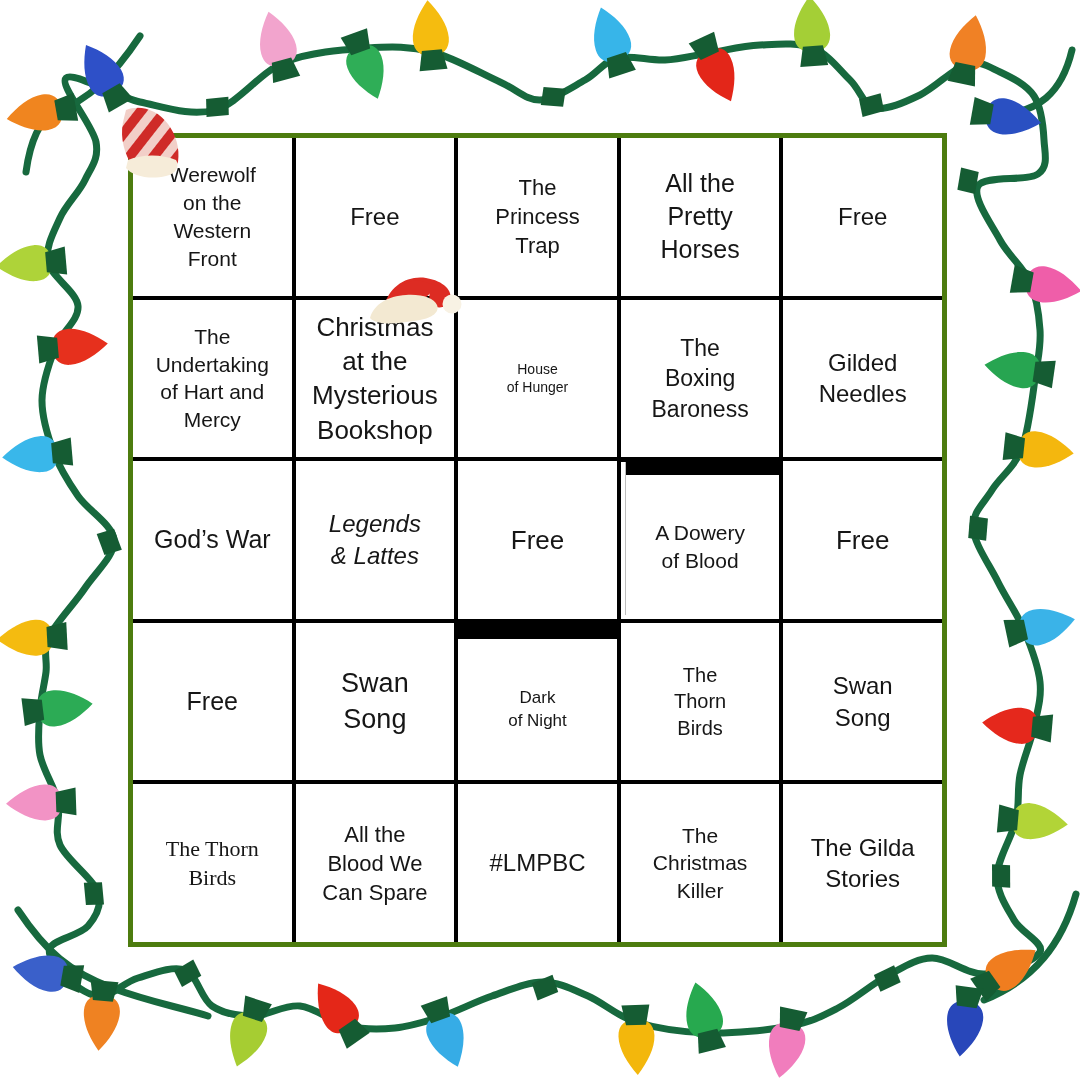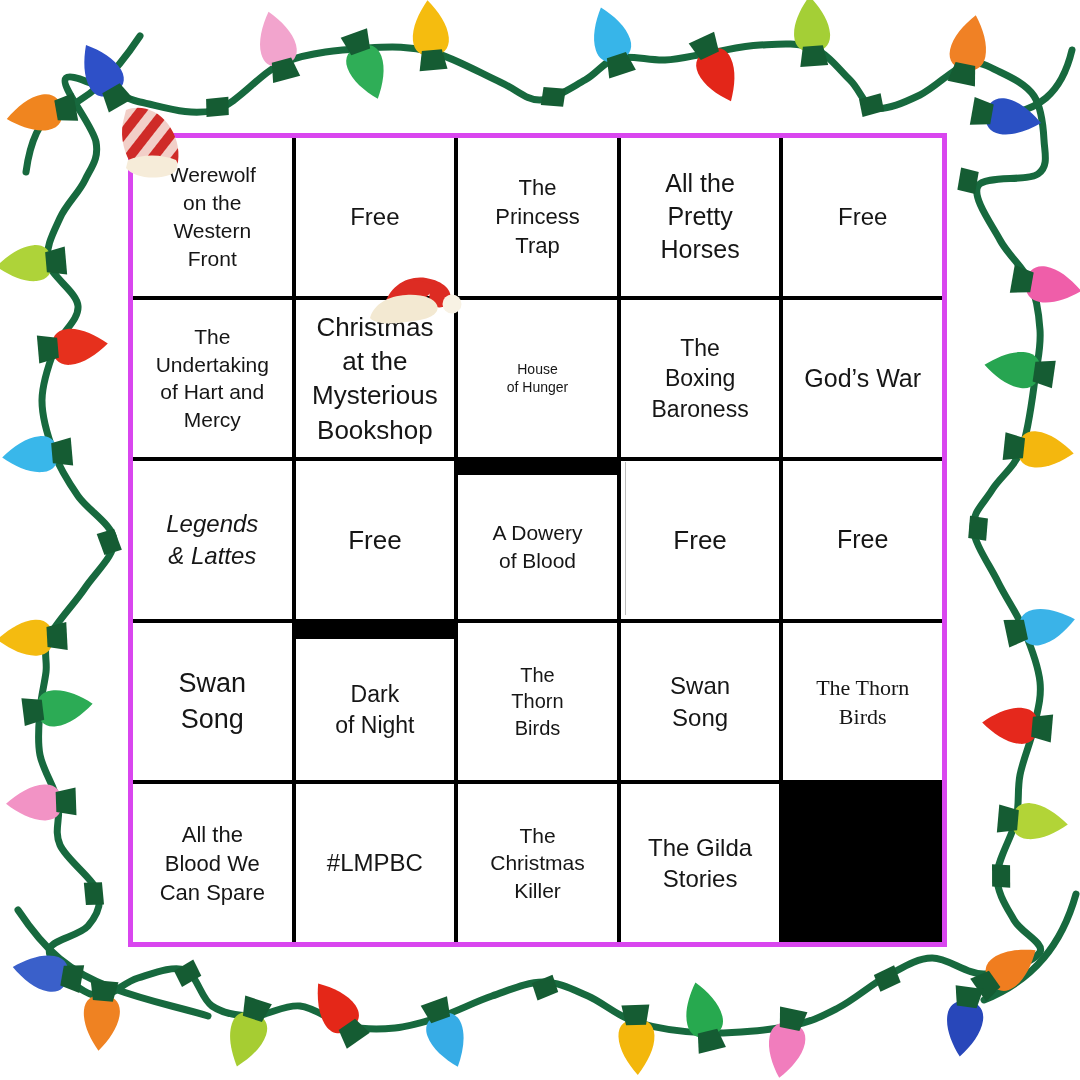--- a/index.html
+++ b/index.html
@@ -1,21 +1,21 @@
 <!DOCTYPE html>
 <html><head>
 <meta charset="utf-8">
 <style>
   html,body{margin:0;padding:0;background:#ffffff;}
   body{width:1080px;height:1080px;position:relative;overflow:hidden;
        font-family:"Liberation Sans","DejaVu Sans",sans-serif;}
   #lights-svg{position:absolute;left:0;top:0;z-index:1;pointer-events:none;}
   #bingo-grid{
     position:absolute;left:128px;top:133px;width:819px;height:814px;
-    box-sizing:border-box;border:5px solid #d946ef;background:#000;
+    box-sizing:border-box;border:5px solid #4d7c0f;background:#000;
     display:grid;grid-template-columns:repeat(5,1fr);grid-template-rows:repeat(5,1fr);
     gap:4px;z-index:2;
   }
   .cell{
     background:#ffffff;display:flex;align-items:center;justify-content:center;
     text-align:center;white-space:pre-line;line-height:1.32;color:#161616;
     padding:4px;overflow:hidden;
   }
   #hats-svg{position:absolute;left:0;top:0;z-index:3;pointer-events:none;}
   #grid-artifact{
@@ -196,31 +196,33 @@
 Mercy</div>
     <div class="cell" style="font-size: 26px;">Christmas
 at the
 Mysterious
 Bookshop</div>
     <div class="cell" style="font-size: 14px;">House
 of Hunger</div>
     <div class="cell" style="font-size: 23px;">The
 Boxing
 Baroness</div>
+    <div class="cell" style="font-size: 24px;">Gilded
+Needles</div>
     <div class="cell" style="font-size: 25px;">God’s War</div>
     <div class="cell" style="font-size: 24px; font-style: italic;">Legends
 &amp; Lattes</div>
     <div class="cell" style="font-size: 26px;">Free</div>
     <div class="cell" style="font-size: 21px; margin-top: 14px;">A Dowery
 of Blood</div>
     <div class="cell" style="font-size: 26px;">Free</div>
     <div class="cell" style="font-size: 25px;">Free</div>
     <div class="cell" style="font-size: 27px;">Swan
 Song</div>
-    <div class="cell" style="font-size: 23px; margin-top: 16px;">Dark
+    <div class="cell" style="font-size: 17px; margin-top: 16px;">Dark
 of Night</div>
     <div class="cell" style="font-size: 20px;">The
 Thorn
 Birds</div>
     <div class="cell" style="font-size: 24px;">Swan
 Song</div>
     <div class="cell" style="font-size: 22px; font-family: Liberation Serif, serif;">The Thorn
 Birds</div>
     <div class="cell" style="font-size: 22px;">All the
 Blood We

